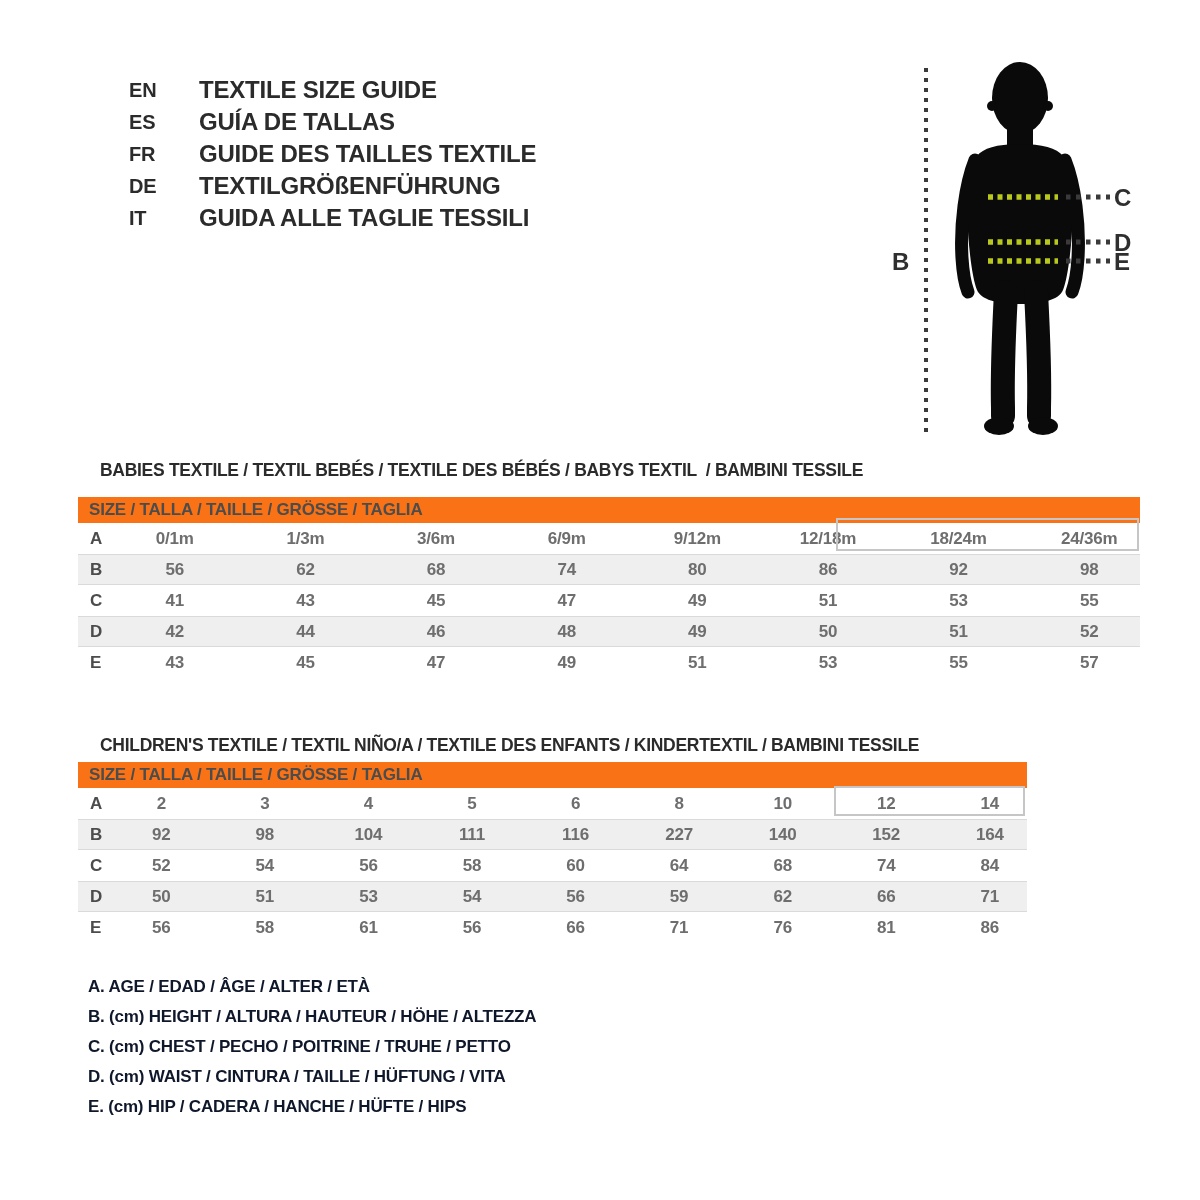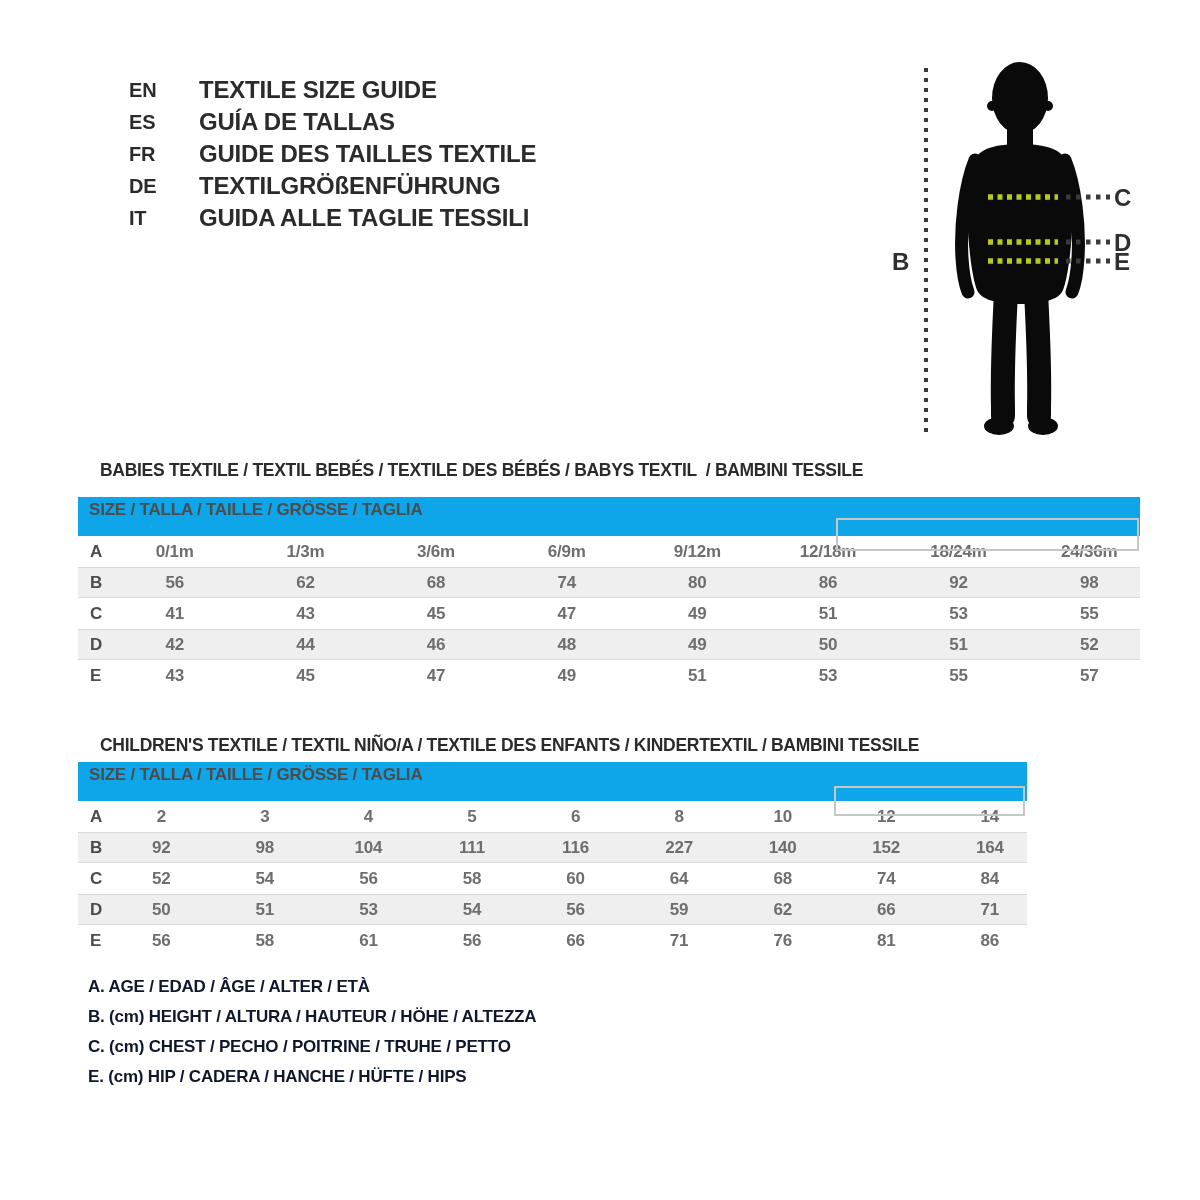--- a/index.html
+++ b/index.html
@@ -28,21 +28,21 @@
     font-weight:700; white-space:pre;
   }
   .babies-title { left:88px; top:448px; }
   .children-title { left:88px; top:723px; }
 
   
   .table { box-sizing:border-box; }
   .babies-table { left:78px; top:497px; width:1062px; }
   .children-table { left:78px; top:762px; width:949px; }
   .thead {
-    height:39px; line-height:26px; background:#0ea5e9; color:#4c4c4c;
+    height:26px; line-height:26px; background:#f97316; color:#4c4c4c;
     padding-left:11px; font-size:17px; letter-spacing:-0.2px; white-space:pre;
   }
   .trow { display:flex; height:31px; line-height:31px; box-sizing:border-box; }
   .tbody .trow:nth-child(even) {
     background:#efefef;
     border-top:1px solid #dadada; border-bottom:1px solid #dadada;
     line-height:29px;
   }
   .rlabel { width:34px; padding-left:12px; color:#4c4c4c; font-size:17px; }
   .cells { flex:1; display:flex;gap:29px; }
@@ -286,17 +286,18 @@
     <div class="highlight children-highlight"></div>
   </div>
 
   <div class="abs legend">
   <div class="legend-row">A. AGE / EDAD / ÂGE / ALTER / ETÀ</div>
 
   <div class="legend-row">B. (cm) HEIGHT / ALTURA / HAUTEUR / HÖHE / ALTEZZA</div>
 
   <div class="legend-row">C. (cm) CHEST / PECHO / POITRINE / TRUHE / PETTO</div>
 
+  <div class="legend-row">D. (cm) WAIST / CINTURA / TAILLE / HÜFTUNG / VITA</div>
 
   <div class="legend-row">E. (cm) HIP / CADERA / HANCHE / HÜFTE / HIPS</div>
 </div>
 
 </div>
 
 </body></html>

